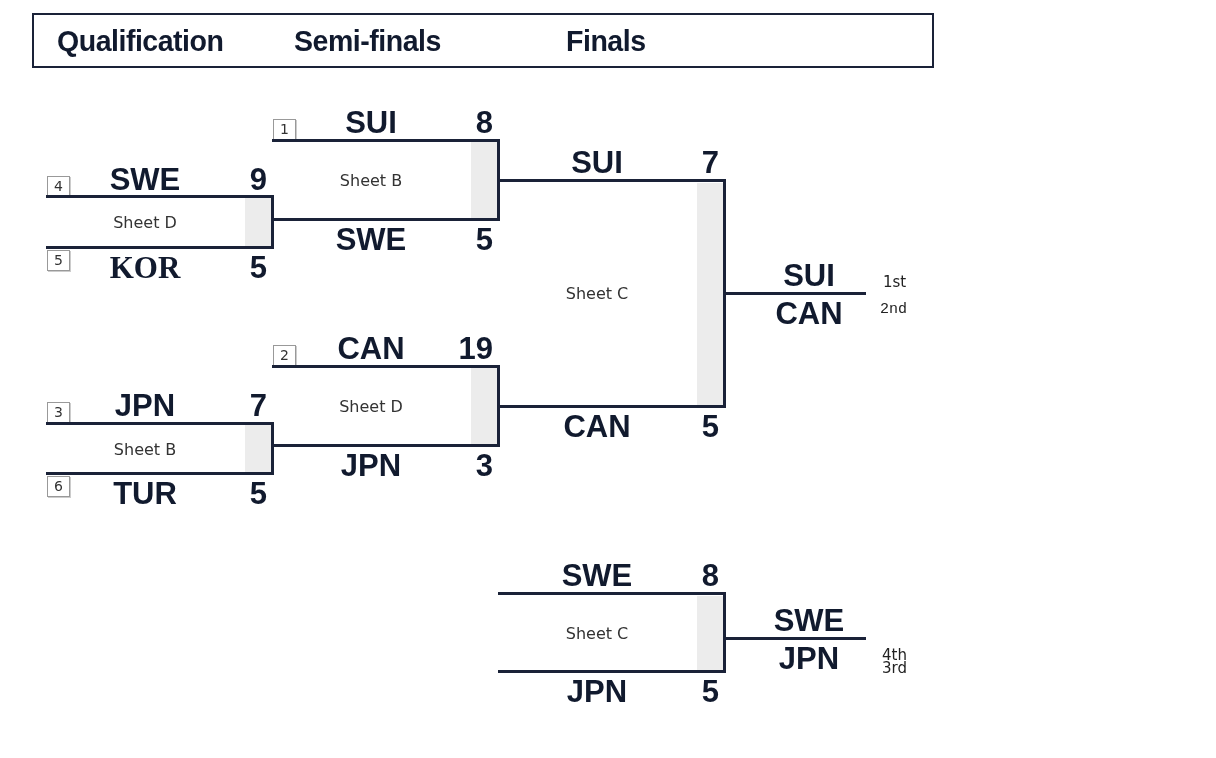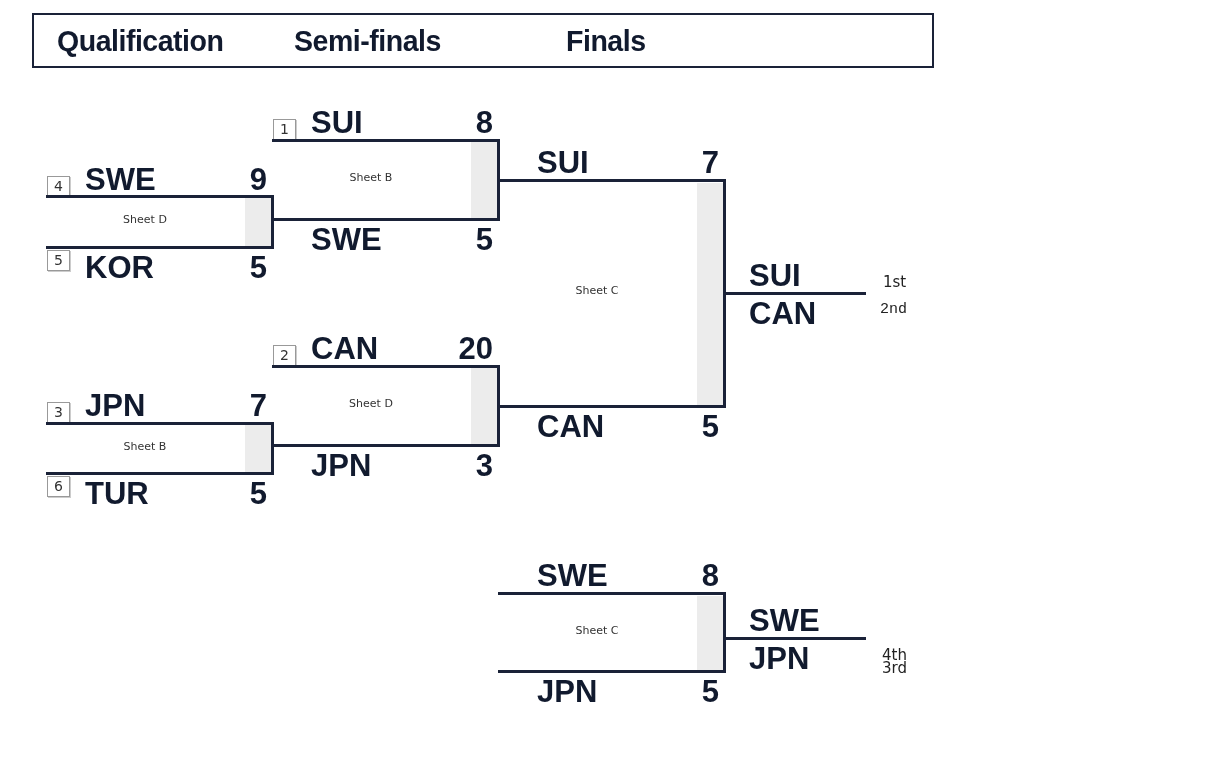--- a/index.html
+++ b/index.html
@@ -2,23 +2,23 @@
 <html><head>
 <meta charset="utf-8">
 <style>
   html,body{margin:0;padding:0;background:#fff;}
   body{width:1216px;height:758px;position:relative;overflow:hidden;font-family:"DejaVu Sans","Liberation Sans",sans-serif;color:#111a2e;}
   .header-box{position:absolute;left:32px;top:13px;width:902px;height:55px;border:2.5px solid #1a2238;box-sizing:border-box;}
   .round-label{position:absolute;top:24px;font-size:30px;font-weight:bold;letter-spacing:-0.5px;color:#111a2e;font-family:"Liberation Sans",sans-serif;transform:scaleX(0.95);transform-origin:left;}
   .hl{position:absolute;height:3px;background:#1a2238;}
   .vl{position:absolute;width:3px;background:#1a2238;}
   .shade{position:absolute;background:#ececec;}
-  .team{position:absolute;font-size:31px;font-weight:bold;color:#111a2e;font-family:"Liberation Sans",sans-serif;text-align:left;width:120px;line-height:1;}
+  .team{position:absolute;font-size:31px;font-weight:bold;color:#111a2e;font-family:"Liberation Sans",sans-serif;text-align:center;width:120px;line-height:1;}
   .score{position:absolute;font-size:31px;font-weight:bold;color:#111a2e;font-family:"Liberation Sans",sans-serif;text-align:right;width:60px;line-height:1;}
-  .sheet{position:absolute;font-size:11px;color:#333;text-align:center;width:160px;}
+  .sheet{position:absolute;font-size:16px;color:#333;text-align:center;width:160px;}
   .seed{position:absolute;width:21px;height:19px;border:1px solid #999;box-shadow:1px 1px 0 #ccc;font-size:14px;color:#333;text-align:center;line-height:19px;background:#fff;}
   .place{position:absolute;font-size:15px;color:#222;}
 </style>
 </head>
 <body>
 
 <div class="header-box"></div>
 <div class="round-label" style="left:57px;">Qualification</div>
 <div class="round-label" style="left:294px;">Semi-finals</div>
 <div class="round-label" style="left:566px;">Finals</div>
@@ -26,21 +26,21 @@
 <div>
   <div class="seed" style="left:47px;top:176px;">4</div>
   <div class="team" style="left:85px;top:164px;">SWE</div>
   <div class="score" style="left:207px;top:164px;">9</div>
   <div class="shade" style="left:245px;top:198px;width:26px;height:48px;"></div>
   <div class="hl" style="left:46px;top:195px;width:228px;"></div>
   <div class="hl" style="left:46px;top:246px;width:228px;"></div>
   <div class="vl" style="left:271px;top:195px;height:54px;"></div>
   <div class="sheet" style="left:65px;top:213px;">Sheet D</div>
   <div class="seed" style="left:47px;top:250px;">5</div>
-  <div class="team" style="left:85px;top:252px;">KOR</div>
+  <div class="team" style="left:85px;top:252px;font-family:Liberation Serif, serif;">KOR</div>
   <div class="score" style="left:207px;top:252px;">5</div>
 </div>
 
 <div>
   <div class="seed" style="left:47px;top:402px;">3</div>
   <div class="team" style="left:85px;top:390px;">JPN</div>
   <div class="score" style="left:207px;top:390px;">7</div>
   <div class="shade" style="left:245px;top:425px;width:26px;height:48px;"></div>
   <div class="hl" style="left:46px;top:422px;width:228px;"></div>
   <div class="hl" style="left:46px;top:472px;width:228px;"></div>
@@ -60,21 +60,21 @@
   <div class="hl" style="left:272px;top:218px;width:228px;"></div>
   <div class="vl" style="left:497px;top:139px;height:82px;"></div>
   <div class="sheet" style="left:291px;top:171px;">Sheet B</div>
   <div class="team" style="left:311px;top:224px;">SWE</div>
   <div class="score" style="left:433px;top:224px;">5</div>
 </div>
 
 <div>
   <div class="seed" style="left:273px;top:345px;">2</div>
   <div class="team" style="left:311px;top:333px;">CAN</div>
-  <div class="score" style="left:433px;top:333px;">20</div>
+  <div class="score" style="left:433px;top:333px;">19</div>
   <div class="shade" style="left:471px;top:368px;width:26px;height:76px;"></div>
   <div class="hl" style="left:272px;top:365px;width:228px;"></div>
   <div class="hl" style="left:272px;top:444px;width:228px;"></div>
   <div class="vl" style="left:497px;top:365px;height:82px;"></div>
   <div class="sheet" style="left:291px;top:397px;">Sheet D</div>
   <div class="team" style="left:311px;top:450px;">JPN</div>
   <div class="score" style="left:433px;top:450px;">3</div>
 </div>
 
 <div>

